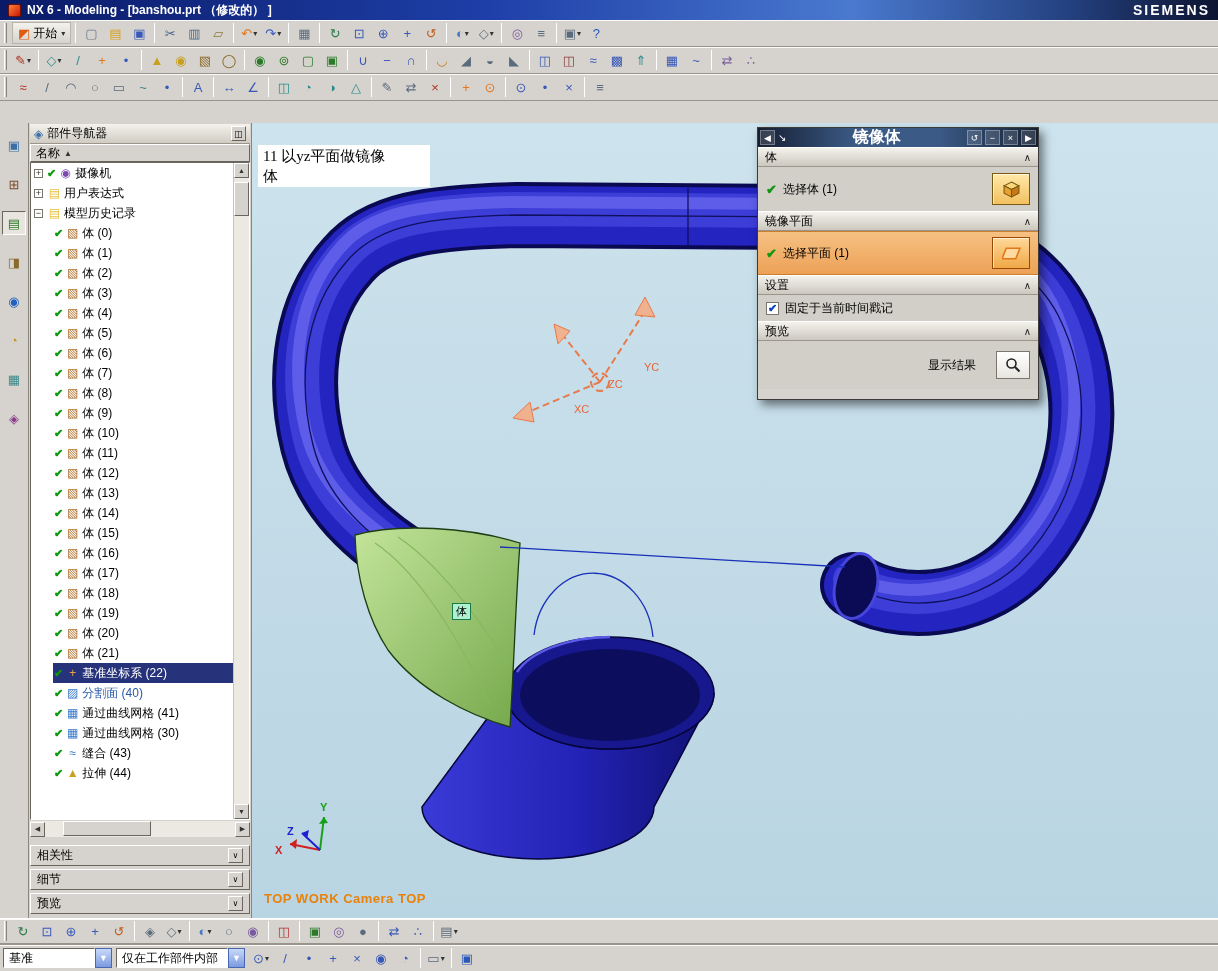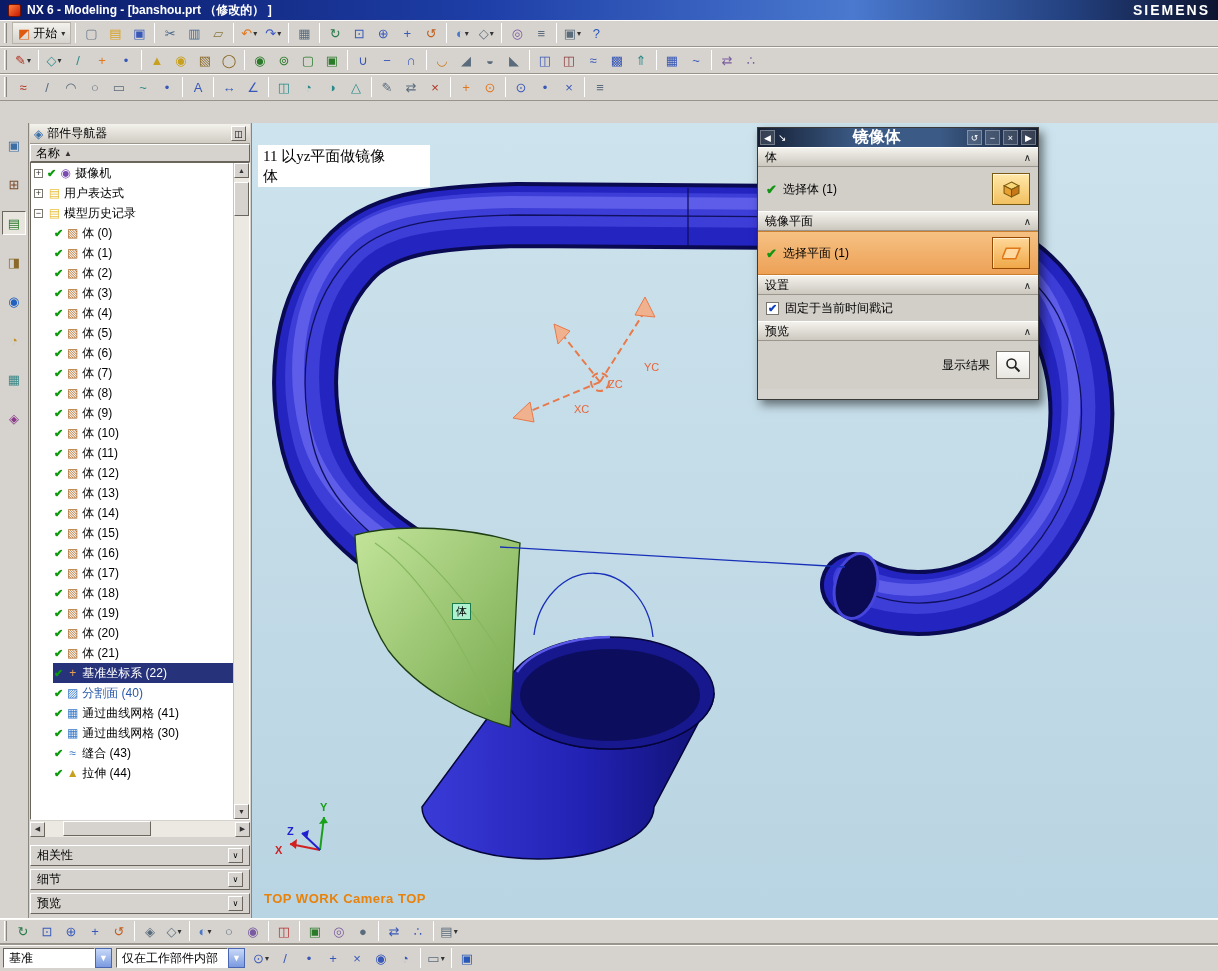--- a/index.html
+++ b/index.html
@@ -82,21 +82,21 @@
   .dlg-chevron { margin-left:auto; font-size:10px; color:#222; }
   .dlg-row { display:flex; align-items:center; padding:0 8px; background:#d2cfc9; }
   .row-selbody { height:44px; }
   .row-selplane { height:44px; background:linear-gradient(#f6c183,#eda157); border-top:1px solid #c97f2e; border-bottom:1px solid #c97f2e; }
   .dlg-check { color:#129512; font-weight:bold; margin-right:6px; font-size:13px; }
   .dlg-bigbtn { margin-left:auto; width:38px; height:32px; display:flex; align-items:center; justify-content:center; background:linear-gradient(#ffe8a8,#f2c060); border:1px solid #7a5a10; box-shadow:inset 1px 1px 0 rgba(255,255,255,0.6); }
   .row-selplane .dlg-bigbtn { border:1px solid #9a4a00; background:linear-gradient(#ffd898,#f0a848); }
   .row-check { height:26px; }
   .cb { width:13px; height:13px; background:#fff; border:1px solid #7a766e; display:flex; align-items:center; justify-content:center; margin-right:6px; }
   .cb span { color:#1040c0; font-size:11px; font-weight:bold; line-height:1; }
-  .row-preview { height:48px; justify-content:flex-end; gap:6px; }
+  .row-preview { height:48px; justify-content:flex-end; gap:20px; }
   .dlg-smallbtn { width:34px; height:28px; background:linear-gradient(#ffffff,#e8e6e0); border:1px solid #7a766e; display:flex; align-items:center; justify-content:center; }
   .dlg-gap { height:10px; background:#d6d3ce; }
   .dlg-buttons { height:32px; display:flex; align-items:center; justify-content:flex-end; gap:8px; padding-right:14px; background:#d6d3ce; border-top:1px solid #e8e6e0; }
   .dlg-btn { min-width:56px; height:21px; background:#d6d3ce; border:1px solid; border-color:#fff #6a665e #6a665e #fff; box-shadow:1px 1px 0 rgba(0,0,0,0.25); display:flex; align-items:center; justify-content:center; }
   .dlg-btn.apply { background:#94c45c; border-color:#d8f0b8 #3a6a10 #3a6a10 #d8f0b8; }
 
   
   #bottom-toolbar { position:absolute; left:0; top:918px; width:1218px; height:26px; border-top:1px solid #fff; }
   .statusbar { position:absolute; left:0; top:944px; width:1218px; height:27px; background:#d6d3ce; border-top:1px solid #9a968e; box-shadow:inset 0 1px 0 #fbfaf7; display:flex; align-items:center; gap:4px; padding:0 3px; }
   .combo { height:20px; display:flex; align-items:stretch; flex:0 0 auto; }

